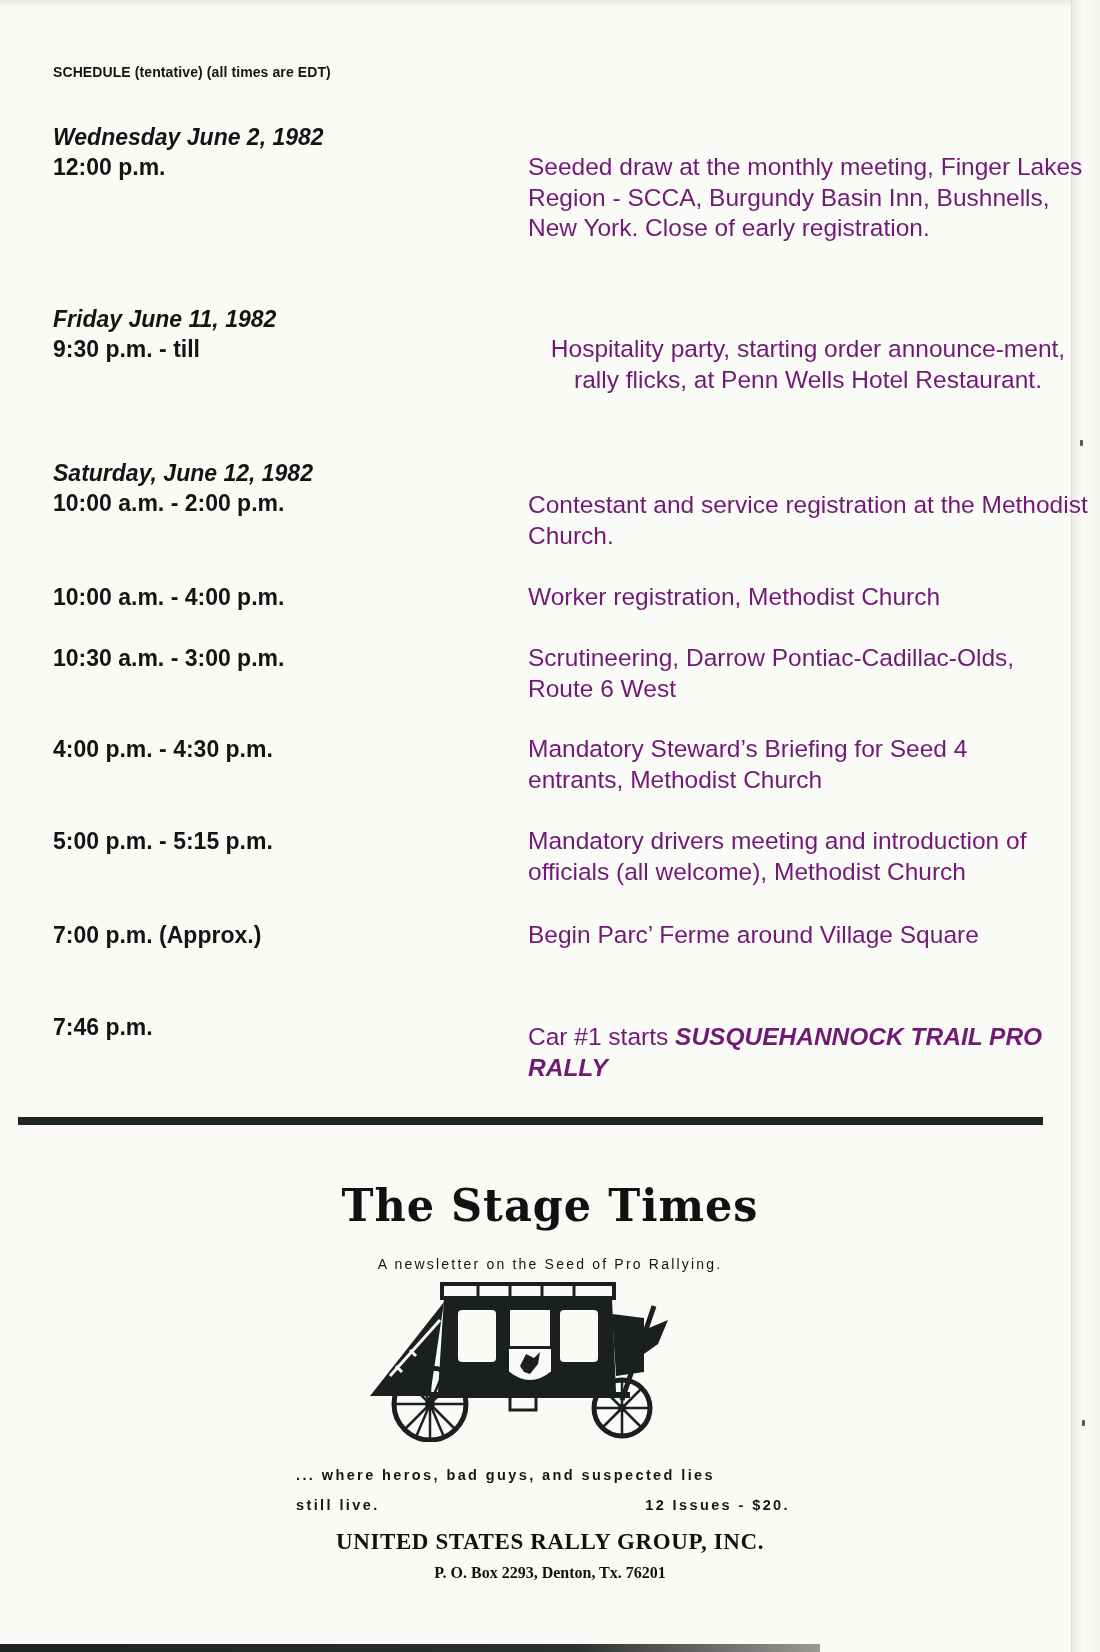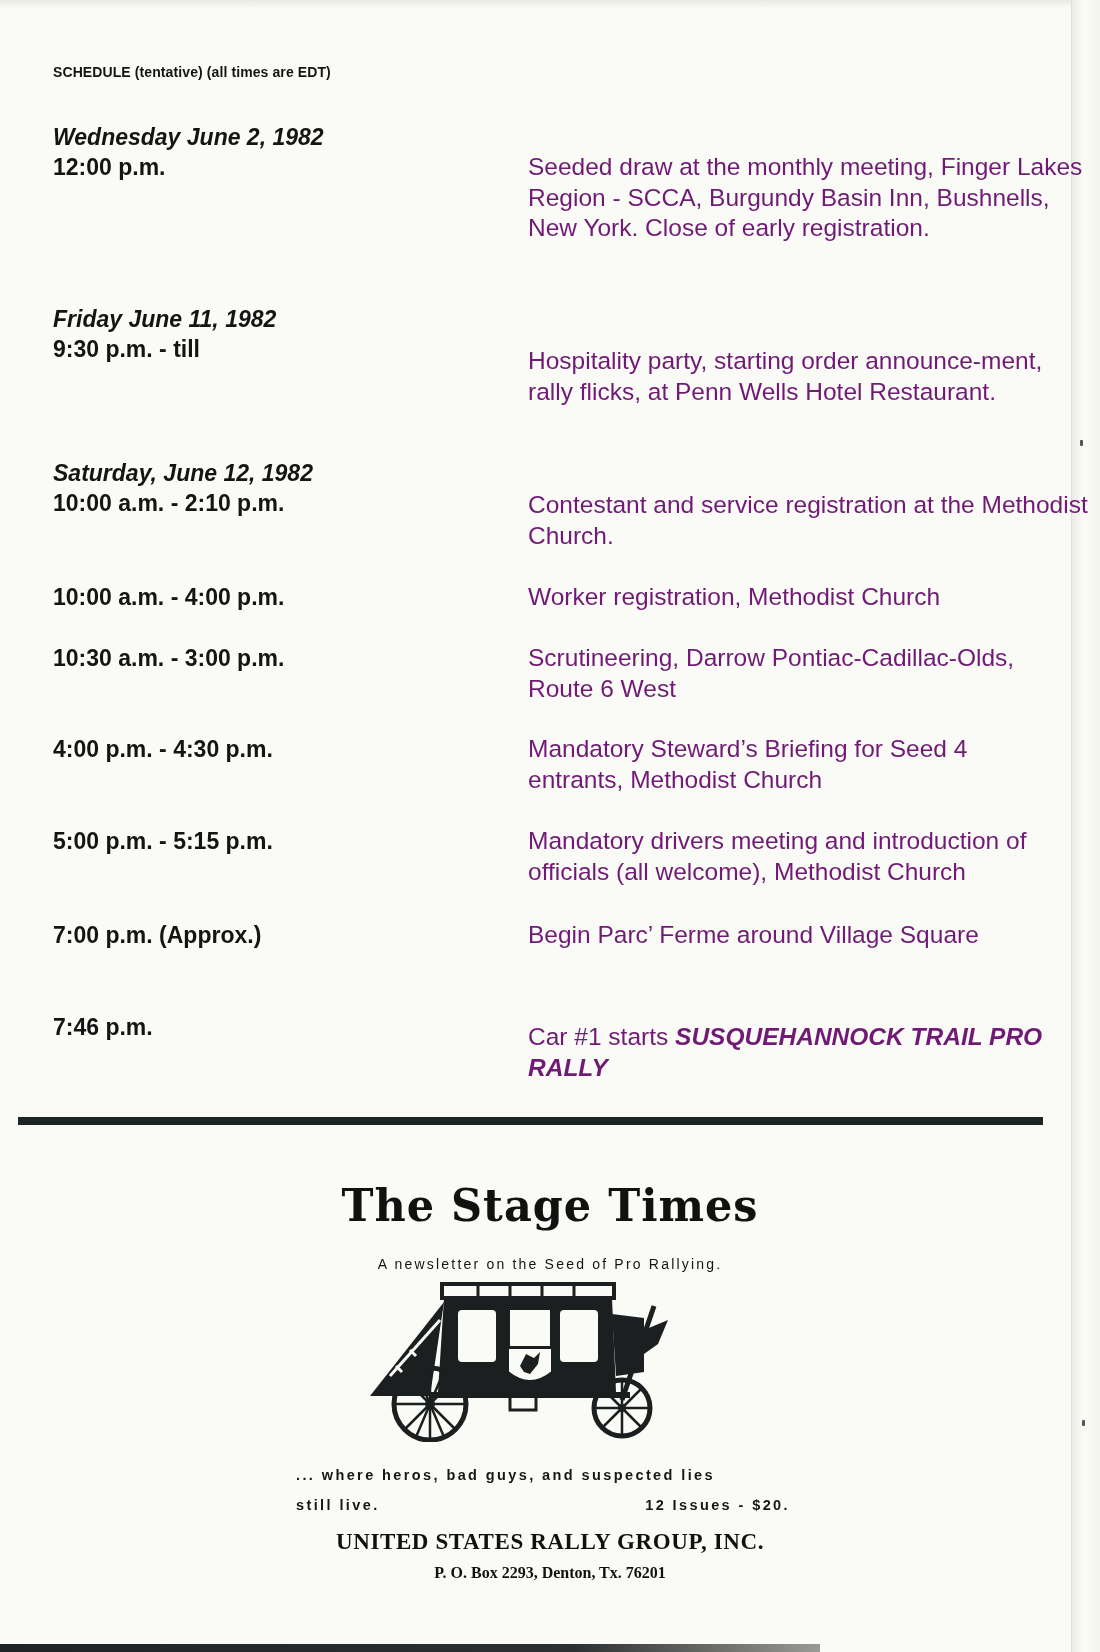--- a/index.html
+++ b/index.html
@@ -194,28 +194,28 @@
   <div class="row" style="top:152px;">
     <span class="time">12:00 p.m.</span>
     <span class="desc" style="top:0;">Seeded draw at the monthly meeting, Finger Lakes Region - SCCA, Burgundy Basin Inn, Bushnells, New York. Close of early registration.</span>
   </div>
 
   <div class="row" style="top:304px;">
     <p class="day">Friday June 11, 1982</p>
   </div>
   <div class="row" style="top:334px;">
     <span class="time">9:30 p.m. - till</span>
-    <span class="desc" style="top:12px;">Hospitality party, starting order announce-ment, rally flicks, at Penn Wells Hotel Restaurant.</span>
+    <span class="desc" style="top:0;text-align:center;">Hospitality party, starting order announce-ment, rally flicks, at Penn Wells Hotel Restaurant.</span>
   </div>
 
   <div class="row" style="top:458px;">
     <p class="day">Saturday, June 12, 1982</p>
   </div>
   <div class="row" style="top:488px;">
-    <span class="time">10:00 a.m. - 2:10 p.m.</span>
+    <span class="time">10:00 a.m. - 2:00 p.m.</span>
     <span class="desc" style="top:2px;">Contestant and service registration at the Methodist Church.</span>
   </div>
 
   <div class="row" style="top:582px;">
     <span class="time">10:00 a.m. - 4:00 p.m.</span>
     <span class="desc" style="top:0;">Worker registration, Methodist Church</span>
   </div>
 
   <div class="row" style="top:643px;">
     <span class="time">10:30 a.m. - 3:00 p.m.</span>

